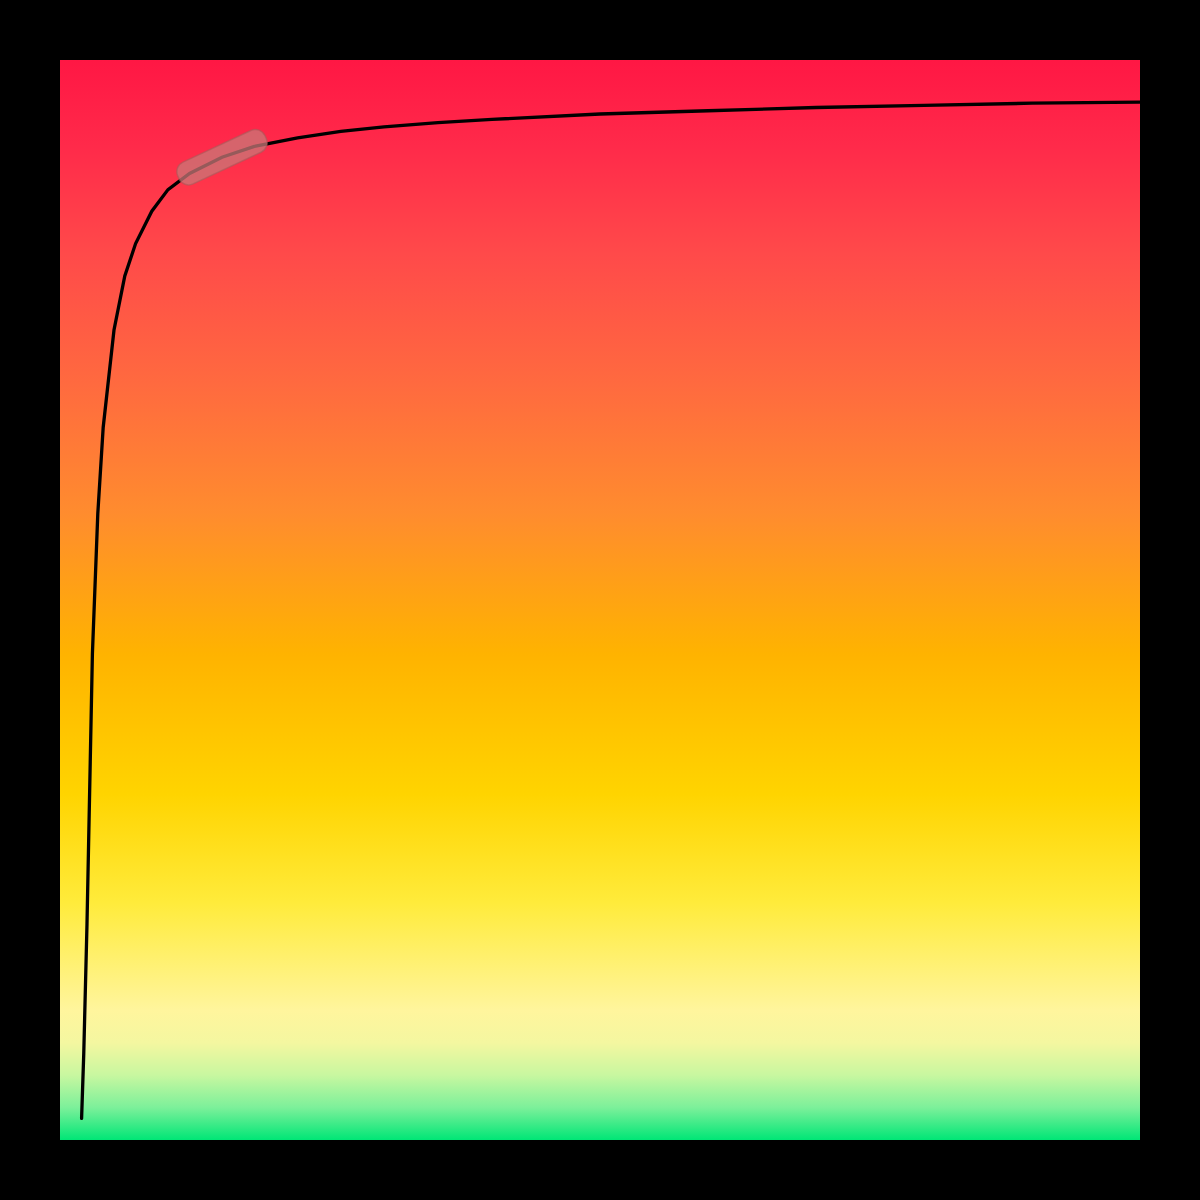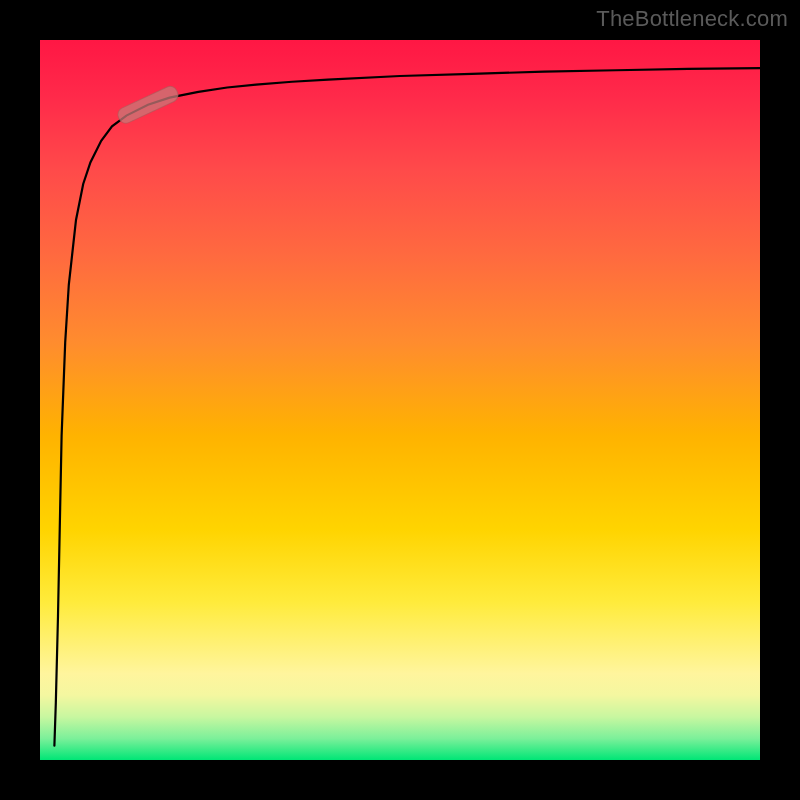--- a/index.html
+++ b/index.html
@@ -58,21 +58,20 @@
   .marker {
     fill: rgba(200, 120, 120, 0.75);
     stroke: rgba(170, 90, 90, 0.6);
     stroke-width: 1;
   }
 </style>
 </head>
 <body>
 
 <div class="stage">
-  <div class="watermark">TheBottleneck.com</div>
 
   <div class="plot-area">
     <div class="gradient-bg"></div>
     <svg class="curve" viewBox="0 0 720 720" preserveAspectRatio="none">
       <path id="curve-path" fill="none" stroke="#000000" stroke-width="2.2" stroke-linecap="round" d="M14.40 705.60 L15.84 662.40 L18.00 576.00 L20.16 468.00 L21.60 396.00 L25.20 302.40 L28.80 244.80 L36.00 180.00 L43.20 144.00 L50.40 122.40 L61.20 100.80 L72.00 86.40 L86.40 75.60 L108.00 64.80 L129.60 57.60 L158.40 51.84 L187.20 47.52 L216.00 44.64 L252.00 41.76 L288.00 39.60 L360.00 36.00 L432.00 33.84 L504.00 31.68 L576.00 30.24 L648.00 28.80 L720.00 28.08"></path>
       <rect id="marker-rect" class="marker" rx="7" ry="7" x="76.00" y="56.80" width="64" height="16" transform="rotate(-25 108.00 64.80)"></rect>
     </svg>
   </div>
 </div>
 

